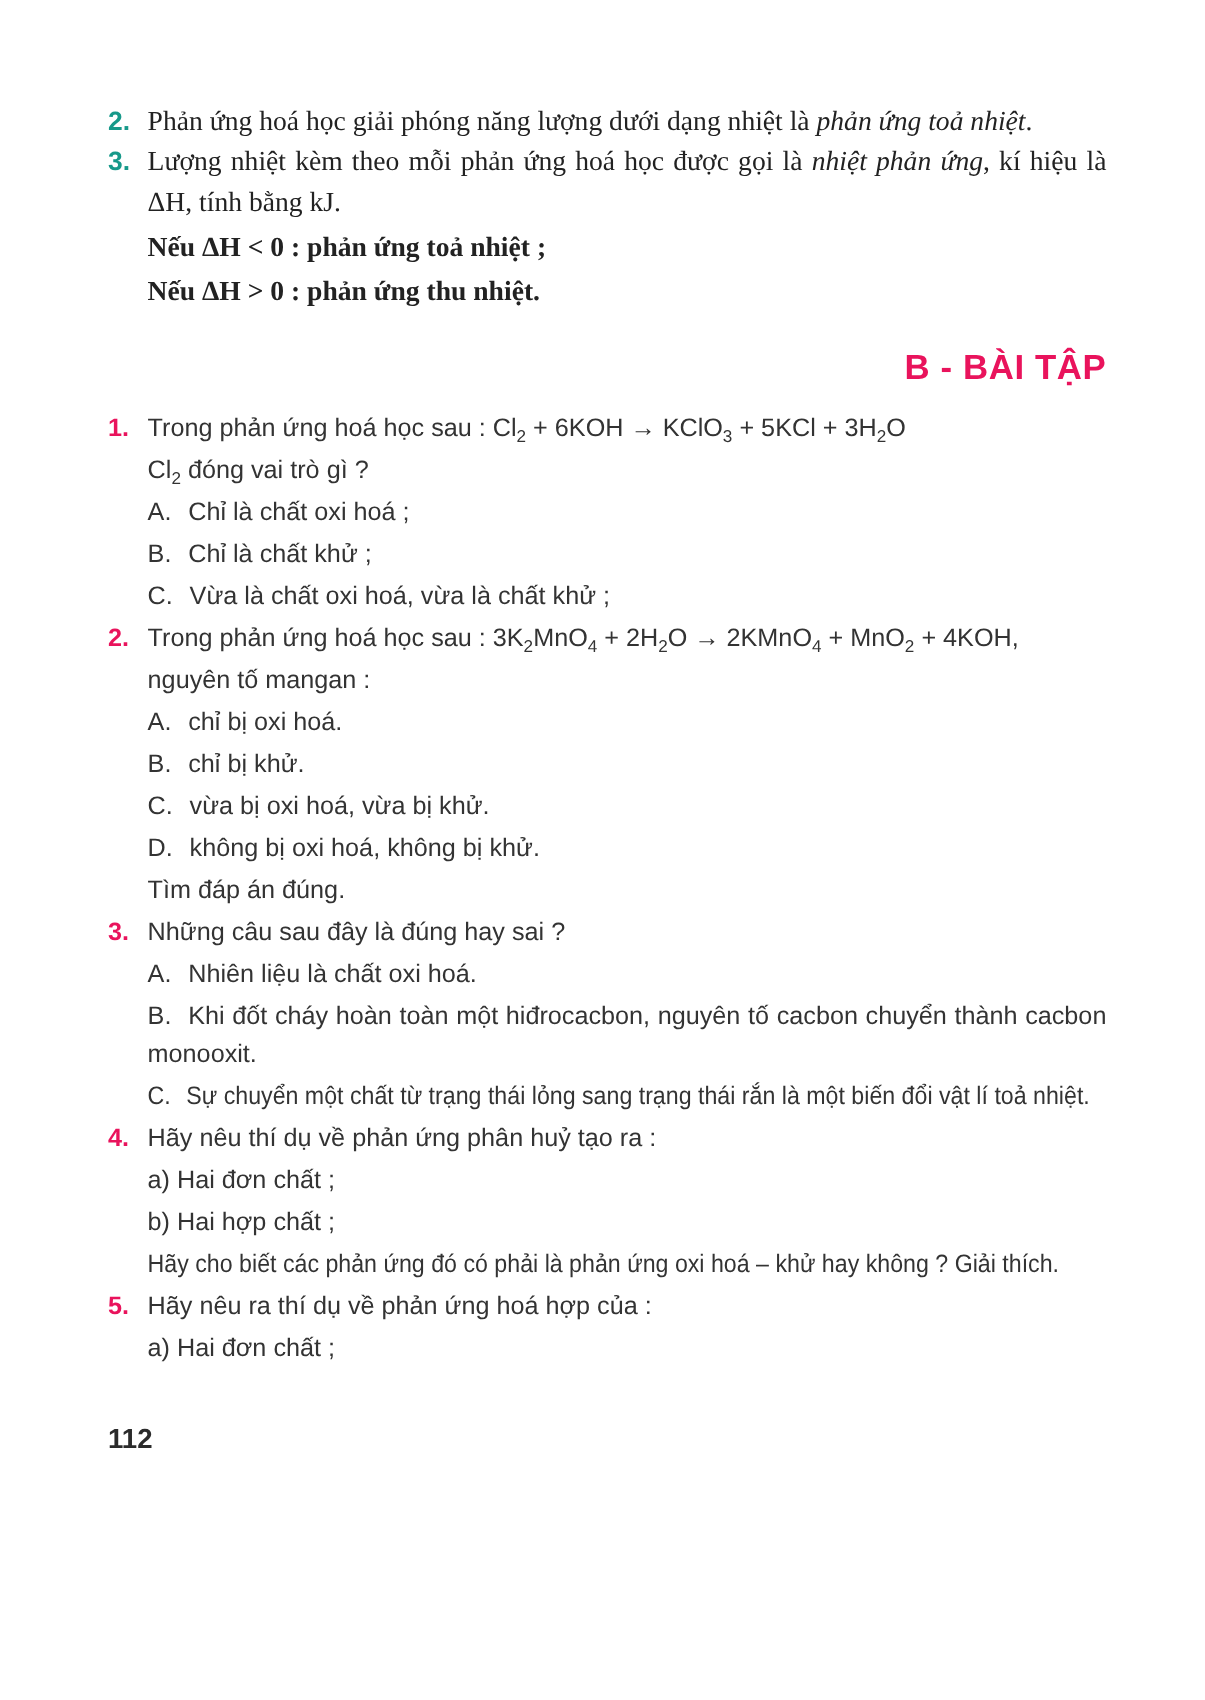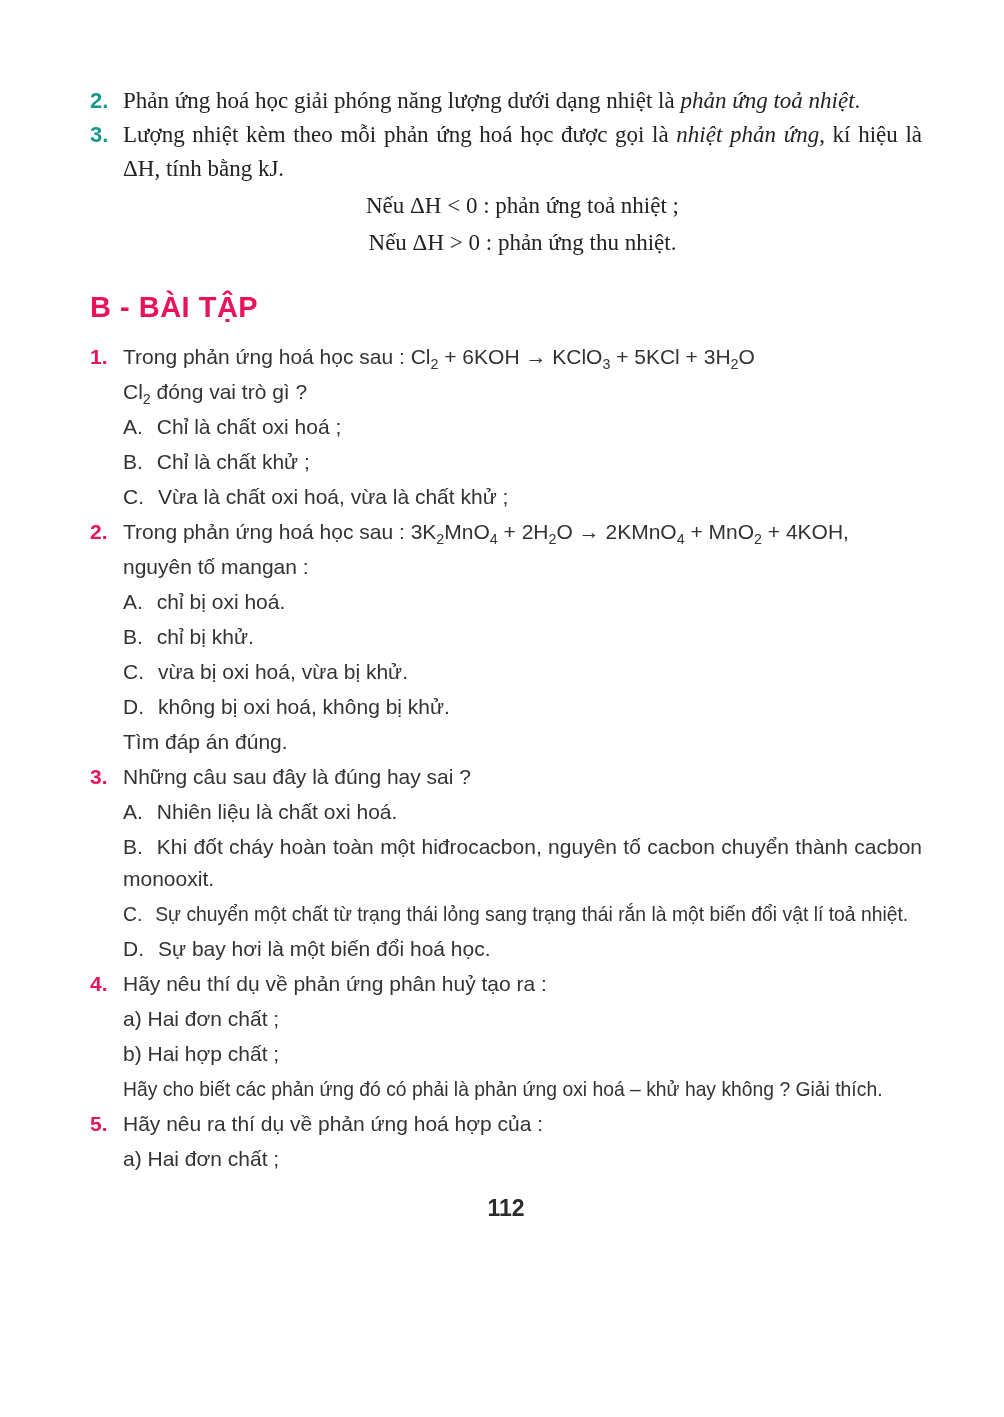--- a/index.html
+++ b/index.html
@@ -42,32 +42,34 @@
     line-height: 34px;
     color: var(--teal, #17998a);
   }
   .s-line {
     margin: 0;
     line-height: 34px;
     text-align: justify;
   }
   .s-line.note {
     margin-top: 3px;
-    text-align: center;
+    text-align: left;
+    font-weight: bold;
   }
   .it { font-style: italic; }
 
   
   .heading {
     margin: 32px 0 19px 0;
     font-size: 29px;
     font-weight: bold;
     line-height: 30px;
     color: var(--pink, #e9135c);
     letter-spacing: 0.5px;
+    text-align: right;
   }
 
   
   .ex {
     position: relative;
     padding-left: 33px;
     font-size: 21px;
   }
   .ex-num {
     position: absolute;
@@ -96,25 +98,24 @@
     transform: scaleX(0.92);
     transform-origin: 0 50%;
   }
   sub {
     font-size: 0.68em;
     line-height: 0;
   }
 
   
   .page-number {
-    margin-top: 20px;
+    margin-top: 46px;
     font-size: 23px;
     font-weight: bold;
     color: #2b2b2b;
-    text-align: center;
   }
 </style>
 </head>
 <body>
 
 <div class="page">
   <section class="summary">
       <div class="s-item">
         <span class="s-num">2.</span>
         <div>
@@ -156,21 +157,20 @@
           <p class="ex-line tail"><span>Tìm đáp án đúng.</span></p>
         </div>
       </div>
       <div class="ex">
         <span class="ex-num">3.</span>
         <div>
           <p class="ex-line q"><span>Những câu sau đây là đúng hay sai ?</span></p>
           <p class="ex-line opt"><span class="letter">A.</span><span>Nhiên liệu là chất oxi hoá.</span></p>
           <p class="ex-line opt"><span class="letter">B.</span><span>Khi đốt cháy hoàn toàn một hiđrocacbon, nguyên tố cacbon chuyển thành cacbon monooxit.</span></p>
           <p class="ex-line opt fit"><span class="letter">C.</span><span>Sự chuyển một chất từ trạng thái lỏng sang trạng thái rắn là một biến đổi vật lí toả nhiệt.</span></p>
-          <p class="ex-line opt"><span class="letter">D.</span><span>Sự bay hơi là một biến đổi hoá học.</span></p>
         </div>
       </div>
       <div class="ex">
         <span class="ex-num">4.</span>
         <div>
           <p class="ex-line q"><span>Hãy nêu thí dụ về phản ứng phân huỷ tạo ra :</span></p>
           <p class="ex-line sub"><span>a) Hai đơn chất ;</span></p>
           <p class="ex-line sub"><span>b) Hai hợp chất ;</span></p>
           <p class="ex-line tail fit"><span>Hãy cho biết các phản ứng đó có phải là phản ứng oxi hoá – khử hay không ? Giải thích.</span></p>
         </div>

